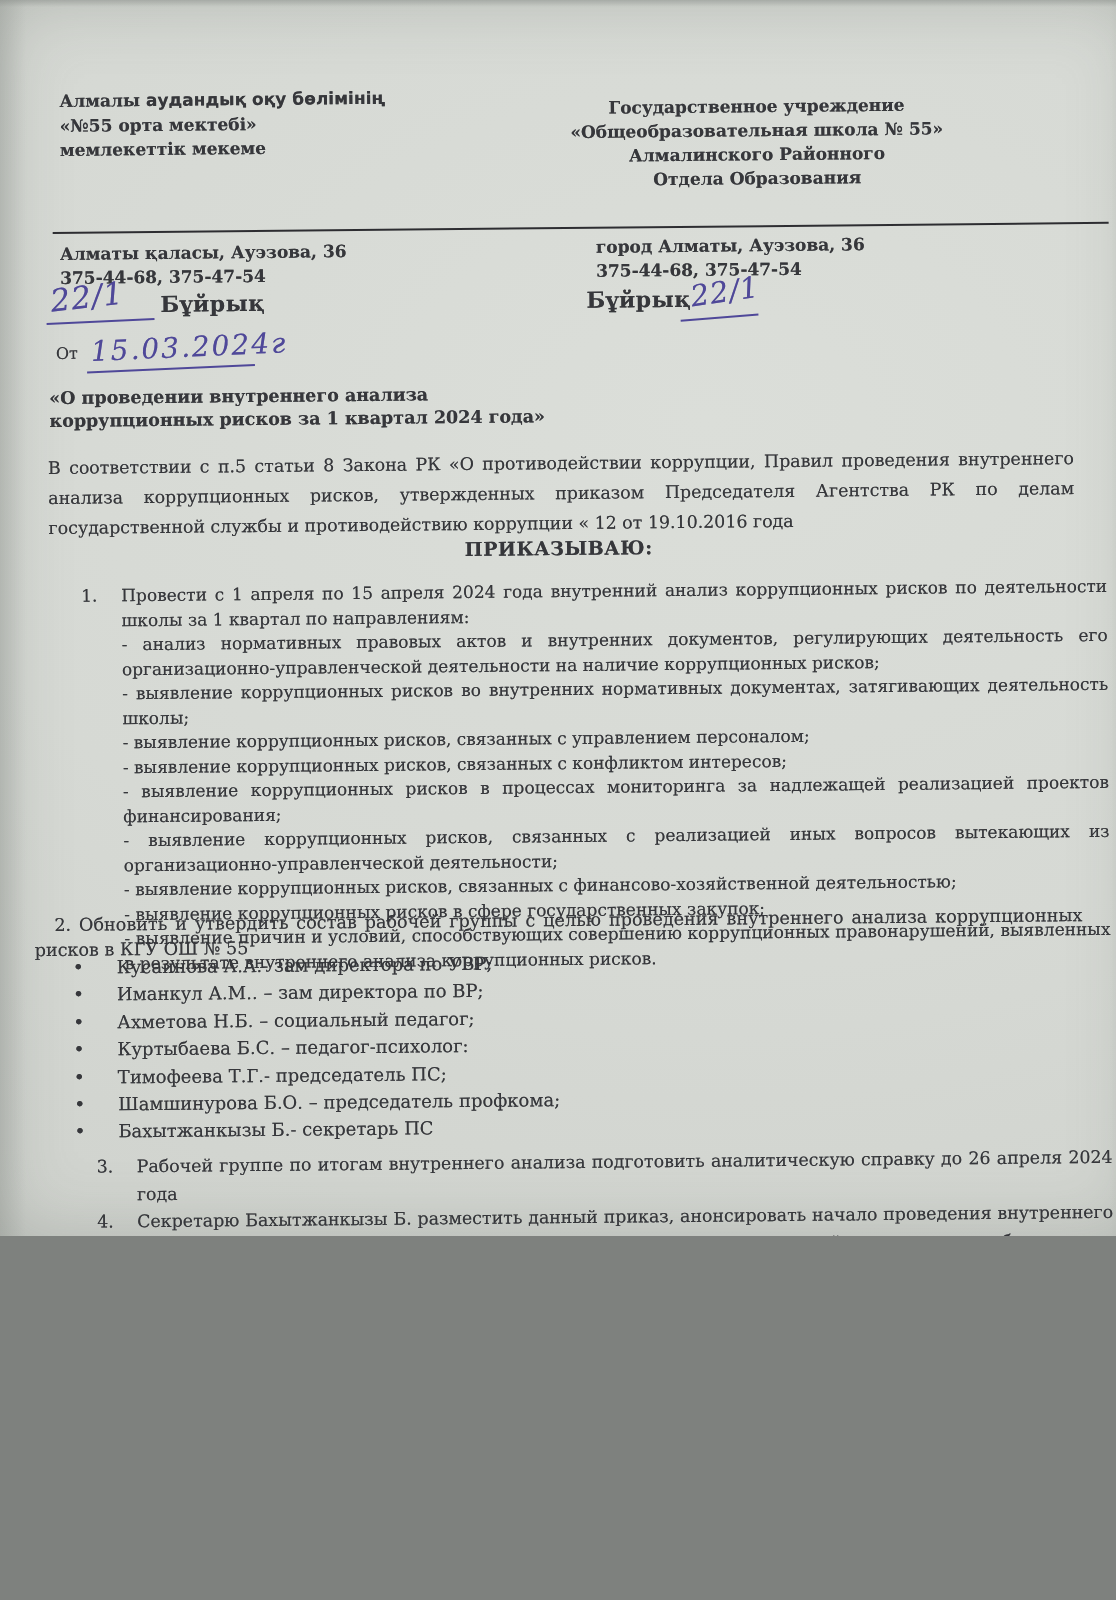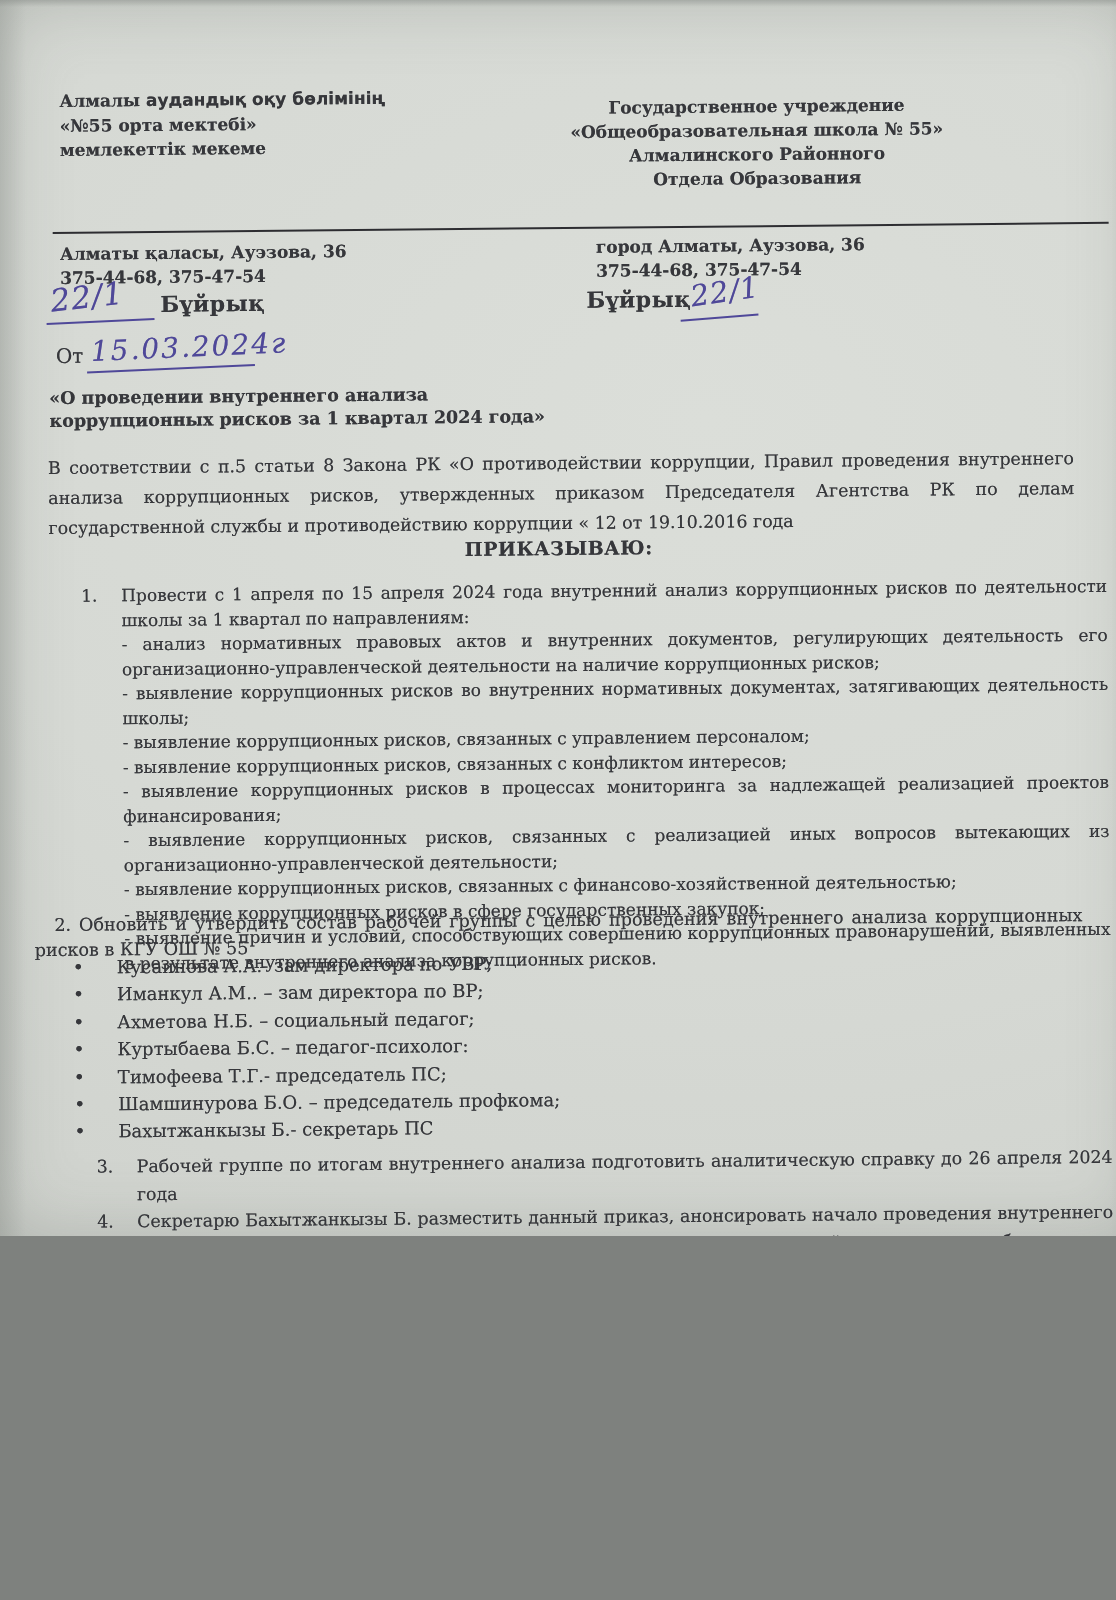--- a/index.html
+++ b/index.html
@@ -30,21 +30,21 @@
   .addr-right{left:598px;top:236px;font-size:17px;line-height:1.4;}
 
   .hw{font-style:italic;color:#4f4899;text-shadow:0 0 .5px rgba(79,72,153,.55);}
   .num-left{left:52px;top:274px;font-size:31px;transform:rotate(-6deg);letter-spacing:1px;}
   .uline-left{left:48px;top:316px;width:108px;border-top:2px solid #4f4899;transform:rotate(-2deg);}
   .buyryk{left:162px;top:287px;font-size:22px;letter-spacing:.5px;}
   .prikaz{left:588px;top:287px;font-size:22px;letter-spacing:.5px;}
   .num-right{left:692px;top:276px;font-size:29px;transform:rotate(-8deg);letter-spacing:1px;}
   .uline-right{left:682px;top:318px;width:78px;border-top:2px solid #4f4899;transform:rotate(-4deg);}
 
-  .ot{left:57px;top:339px;font-size:20px;}
+  .ot{left:57px;top:339px;font-size:16px;}
   .date-hw{left:92px;top:327px;font-size:28px;letter-spacing:2px;transform:rotate(-2deg);}
   .uline-date{left:88px;top:364px;width:168px;border-top:2px solid #4f4899;transform:rotate(-2deg);}
 
   .subject{left:50px;top:382px;width:520px;font-size:17.5px;line-height:1.32;}
   .preamble{left:48px;top:448px;width:1026px;font-size:17.4px;line-height:30px;text-align:justify;}
   .heading{left:0;top:537px;width:1116px;text-align:center;font-size:19px;letter-spacing:.5px;}
 
   .item1{left:62px;top:579px;width:1044px;font-size:17px;line-height:24.5px;text-align:justify;}
   .ni{position:relative;padding-left:58px;}
   .ni .num{position:absolute;left:18px;top:0;}

